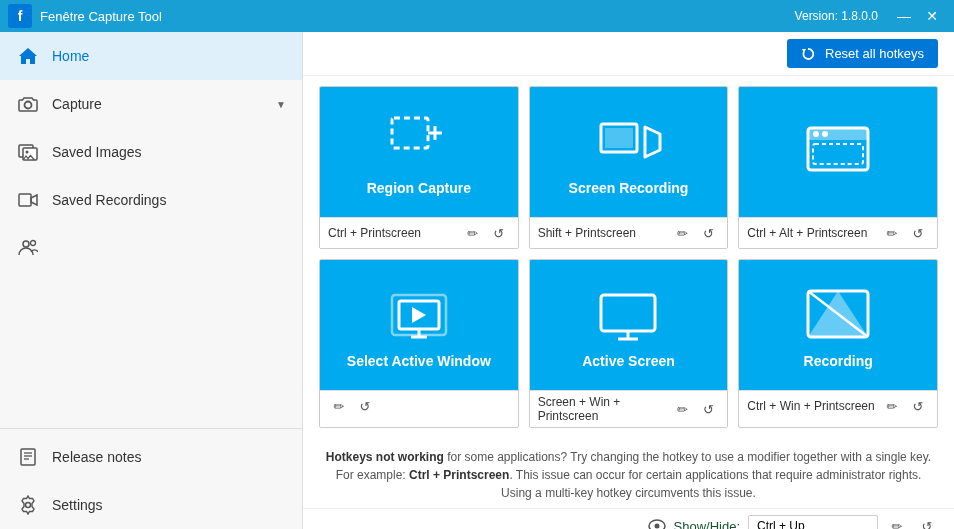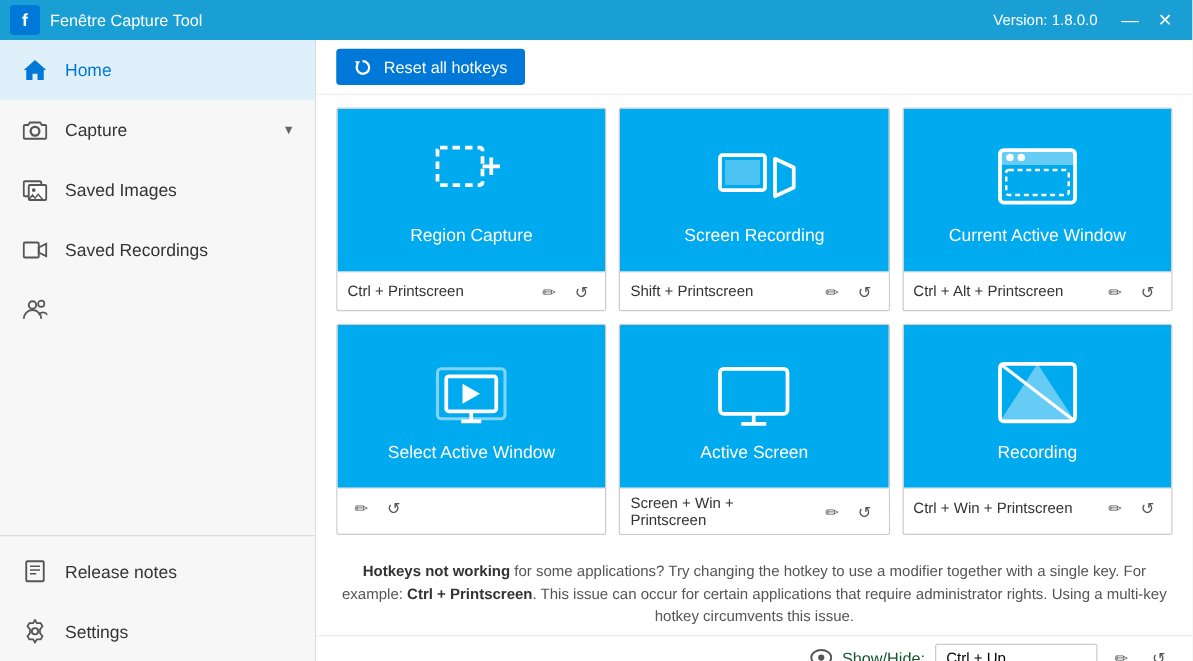--- a/index.html
+++ b/index.html
@@ -30,21 +30,21 @@
     }
 
     
     .app-body {
       display: flex;
       height: 497px;
     }
 
     
     .sidebar {
-      width: 253px;
+      width: 303px;
       background: #f7f7f7;
       border-right: 1px solid #ddd;
       display: flex;
       flex-direction: column;
     }
     .nav-item {
       display: flex; align-items: center;
       padding: 12px 16px;
       cursor: pointer;
       font-size: 14px;
@@ -68,20 +68,21 @@
       flex: 1;
       background: white;
       display: flex;
       flex-direction: column;
       padding: 0;
       overflow: hidden;
     }
     .content-header {
       padding: 8px 16px;
       display: flex;
+      justify-content: flex-end;
       align-items: center;
       border-bottom: 1px solid #eee;
       min-height: 44px;
     }
     .reset-btn {
       background: #0078d7;
       color: white;
       border: none;
       padding: 7px 14px;
       border-radius: 3px;
@@ -116,21 +117,21 @@
     .capture-card-icon {
       color: white;
       font-size: 48px;
       margin-bottom: 8px;
       line-height: 1;
     }
     .capture-card-label {
       color: white;
       font-size: 14px;
       text-align: center;
-      font-weight: 400;
+      font-weight: 700;
     }
     .capture-card-bottom {
       display: flex;
       align-items: center;
       padding: 4px 8px;
       background: white;
       border-top: 1px solid #ddd;
       gap: 4px;
     }
     .hotkey-text {
@@ -328,21 +329,20 @@
         <div class="capture-card-top">
           <div class="capture-card-icon">
             <svg width="70" height="60" viewBox="0 0 70 60">
               <rect x="5" y="8" width="60" height="42" rx="3" fill="none" stroke="white" stroke-width="3"></rect>
               <rect x="5" y="8" width="60" height="12" rx="3" fill="white" opacity="0.4"></rect>
               <circle cx="13" cy="14" r="3" fill="white"></circle>
               <circle cx="22" cy="14" r="3" fill="white"></circle>
               <rect x="10" y="24" width="50" height="20" rx="2" fill="none" stroke="white" stroke-width="2" stroke-dasharray="4,3"></rect>
             </svg>
           </div>
-          <span class="capture-card-label">Current Active Window</span>
         </div>
         <div class="capture-card-bottom">
           <span class="hotkey-text">Ctrl + Alt + Printscreen</span>
           <div class="icon-btn">✏</div>
           <div class="icon-btn">↺</div>
         </div>
       </div>
 
       <div class="capture-card">
         <div class="capture-card-top">

